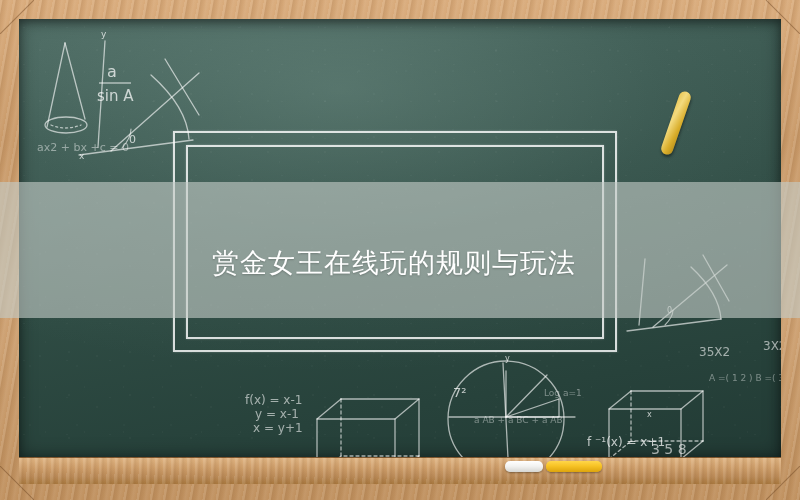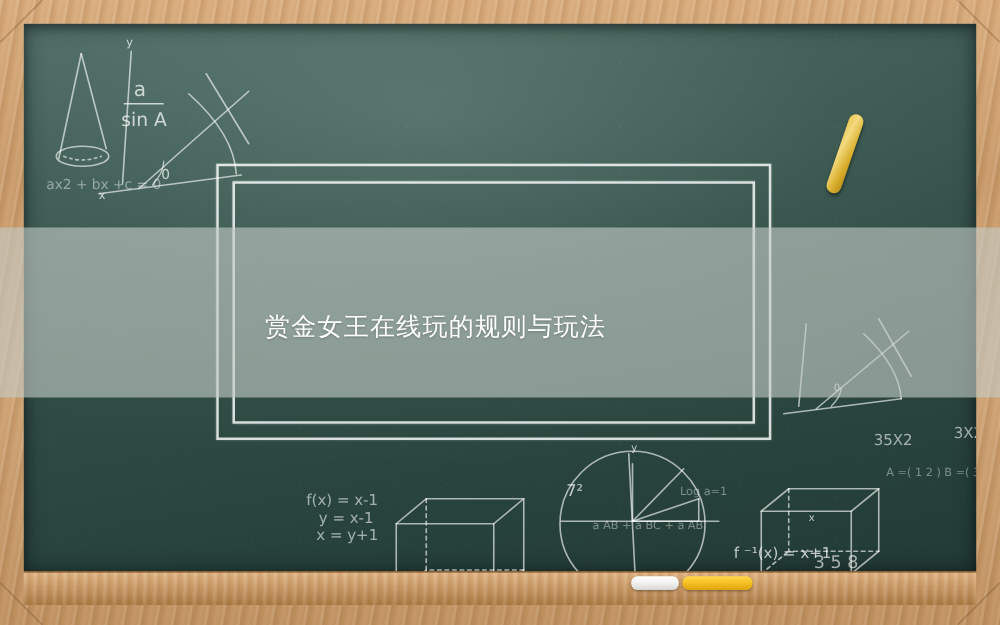--- a/index.html
+++ b/index.html
@@ -102,26 +102,26 @@
     width: 800px;
     height: 136px;
     background: rgba(196,203,199,0.62);
     display: flex;
     align-items: center;
     z-index: 40;
   }
   .title-text {
     margin-left: 212px;
     color: #ffffff;
-    font-size: 20px;
+    font-size: 27px;
     letter-spacing: 1px;
     line-height: 1.2;
     text-shadow: 0 1px 2px rgba(0,0,0,0.22);
     white-space: nowrap;
-    font-family: Liberation Mono, monospace;
+    font-family: Liberation Serif, serif;
     margin-top: 27px;
   }
 
   
   .tray {
     position: absolute;
     left: 19px;
     top: 457px;
     width: 762px;
     height: 26px;

